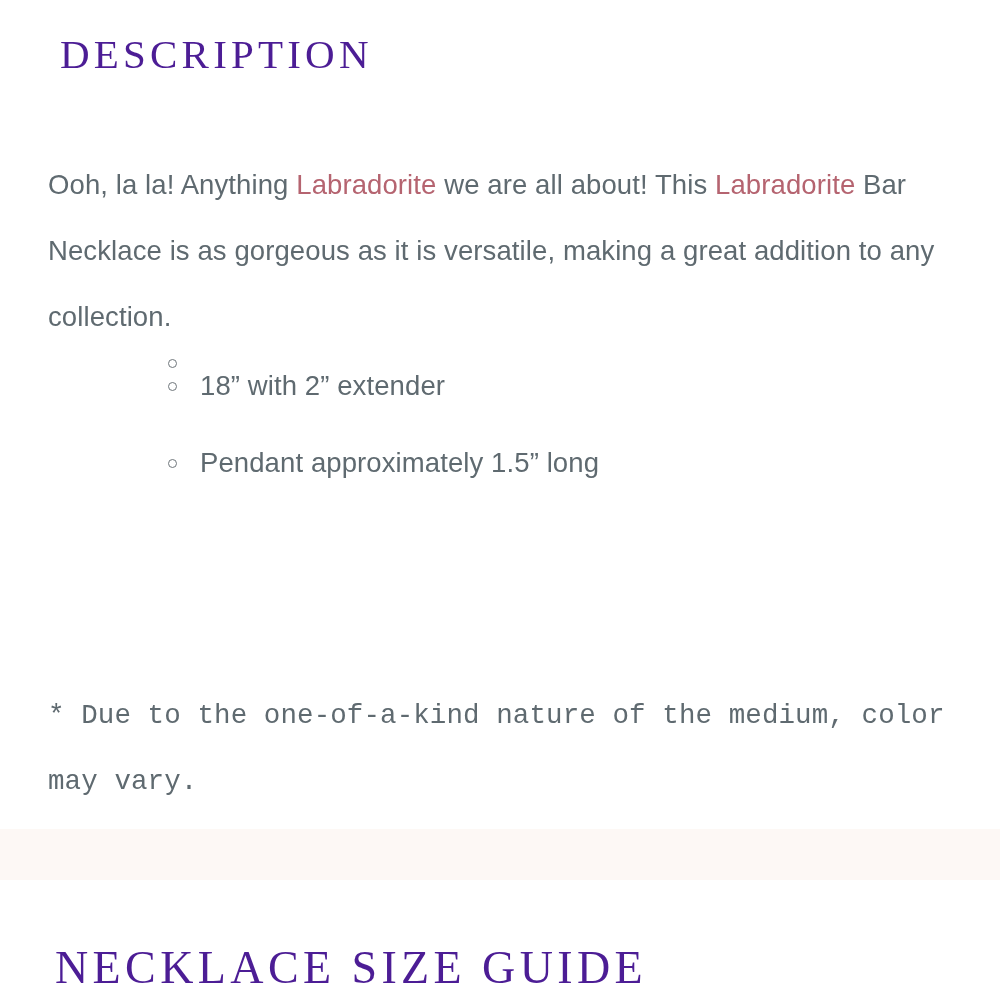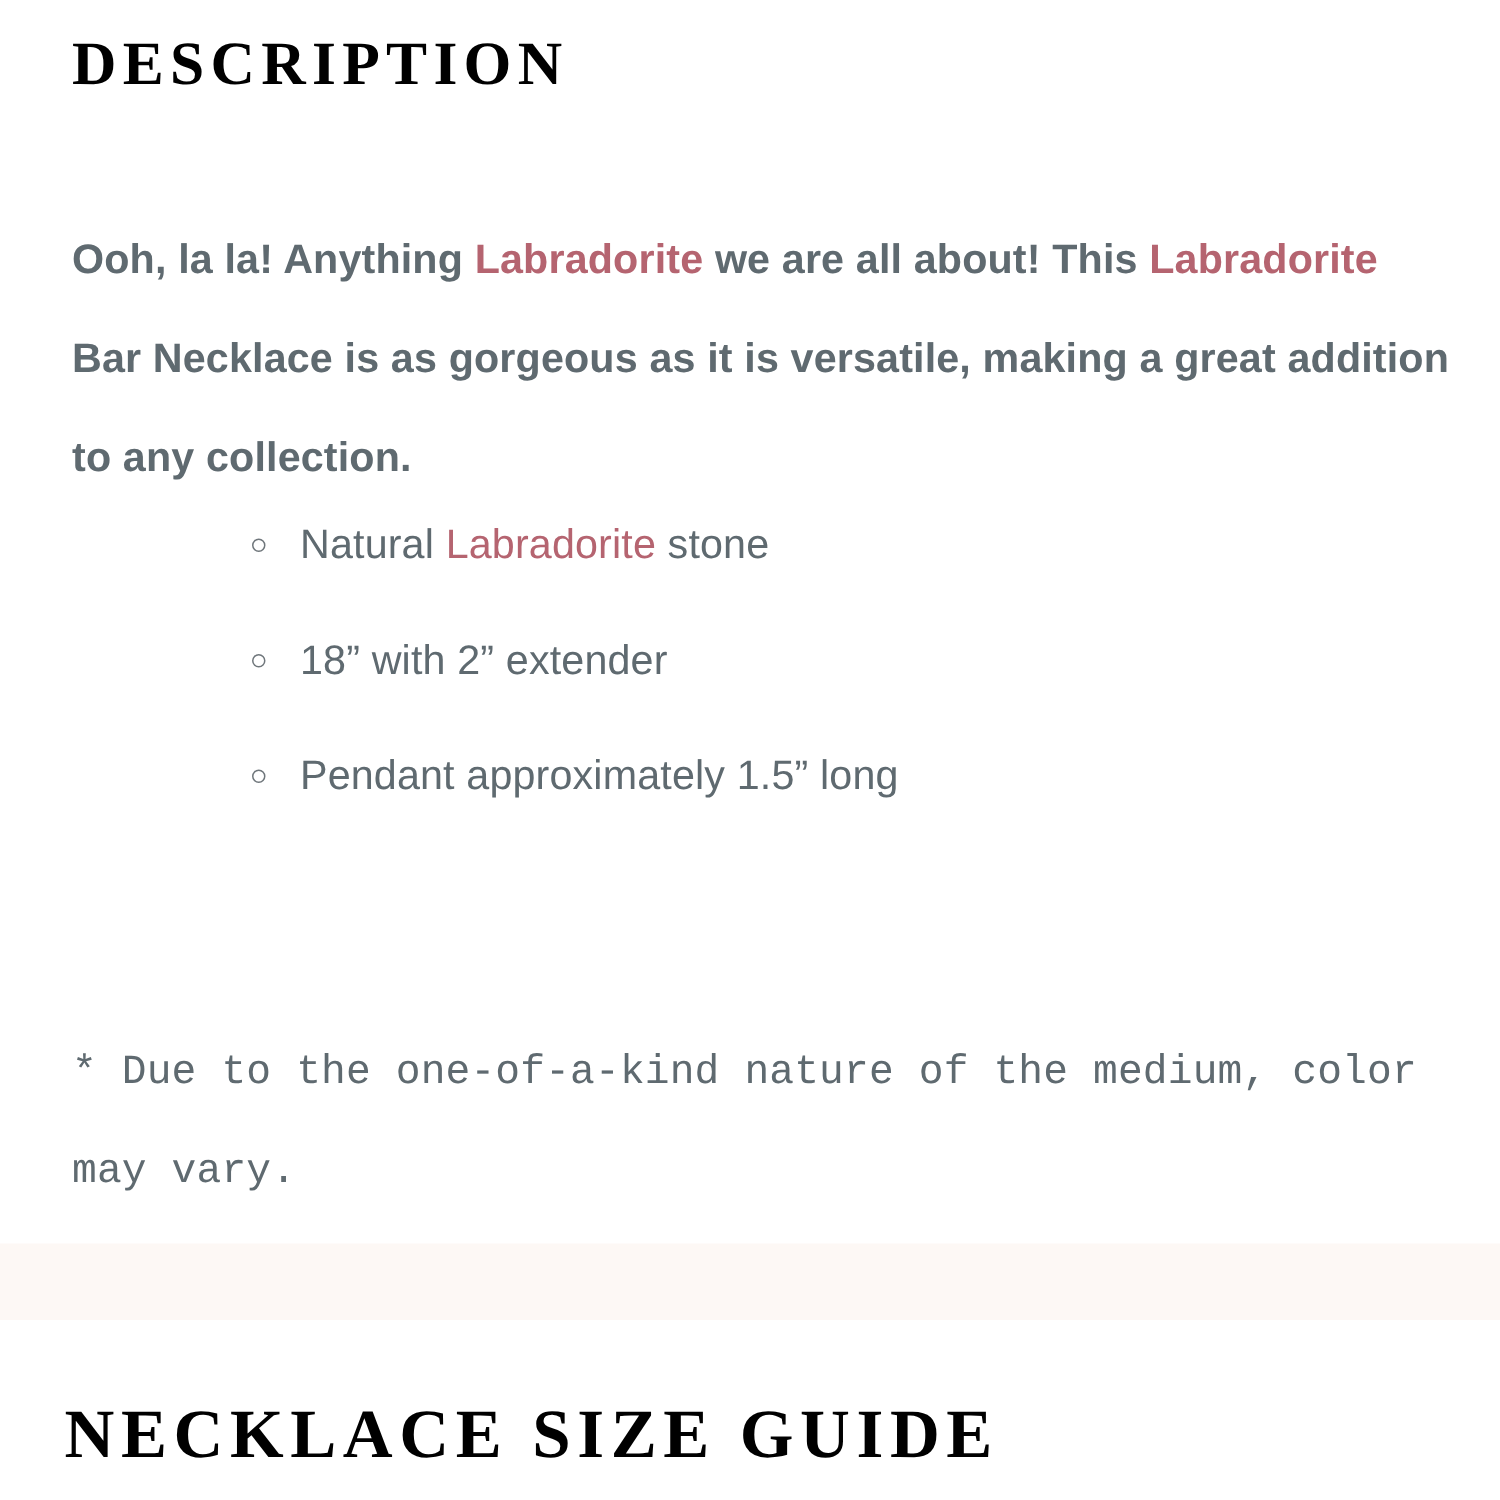--- a/index.html
+++ b/index.html
@@ -19,25 +19,25 @@
   .page {
     position: relative;
     width: 1000px;
     height: 1000px;
     background: #ffffff;
   }
 
   
   .section-heading {
     font-family: "Liberation Serif", "DejaVu Serif", serif;
-    color: #000000;
-    font-weight: 700;
+    color: #4c1d95;
+    font-weight: 400;
     text-transform: uppercase;
     white-space: nowrap;
-    margin: 0;
+    margin: 12px;
     padding: 0;
   }
 
   #description-heading {
     position: absolute;
     left: 48px;
     top: 19px;
     font-size: 41px;
     letter-spacing: 4.2px;
     line-height: 1.15;
@@ -59,22 +59,21 @@
     width: 920px;
     color: #5f6a70;
     font-family: "Liberation Sans", sans-serif;
     font-weight: 300;
     font-size: 27.5px;
     line-height: 66px;
     letter-spacing: 0.1px;
   }
 
   #intro-paragraph {
-    top: 112px;
-    font-weight: bold;
+    top: 124px;
   }
 
   #disclaimer-paragraph {
     top: 655px;
     font-family: Liberation Mono, monospace;
   }
 
   .hl {
     color: #b56470;
   }
@@ -131,21 +130,21 @@
 </head>
 <body>
 
 <div class="page">
 
   <h2 class="section-heading" id="description-heading">DESCRIPTION</h2>
 
   <p class="body-block" id="intro-paragraph"><span>Ooh, la la! Anything </span><span class="hl">Labradorite</span><span> we are all about! This </span><span class="hl">Labradorite</span><span> Bar Necklace is as gorgeous as it is versatile, making a great addition to any collection.</span></p>
 
   <ul id="feature-list">
-      <li><span class="bullet-marker"></span><span><span>Natural </span><span class="hl">Labradorite</span><span> stone</span></span></li>
+      <li><span class="bullet-marker"></span></li>
       <li><span class="bullet-marker"></span><span><span>18” with 2” extender</span></span></li>
       <li><span class="bullet-marker"></span><span><span>Pendant approximately 1.5” long</span></span></li>
     </ul>
 
   <p class="body-block" id="disclaimer-paragraph"><span>* Due to the one-of-a-kind nature of the medium, color may vary.</span></p>
 
   <div id="divider-band"></div>
 
   <h2 class="section-heading" id="size-guide-heading">NECKLACE SIZE GUIDE</h2>
 

